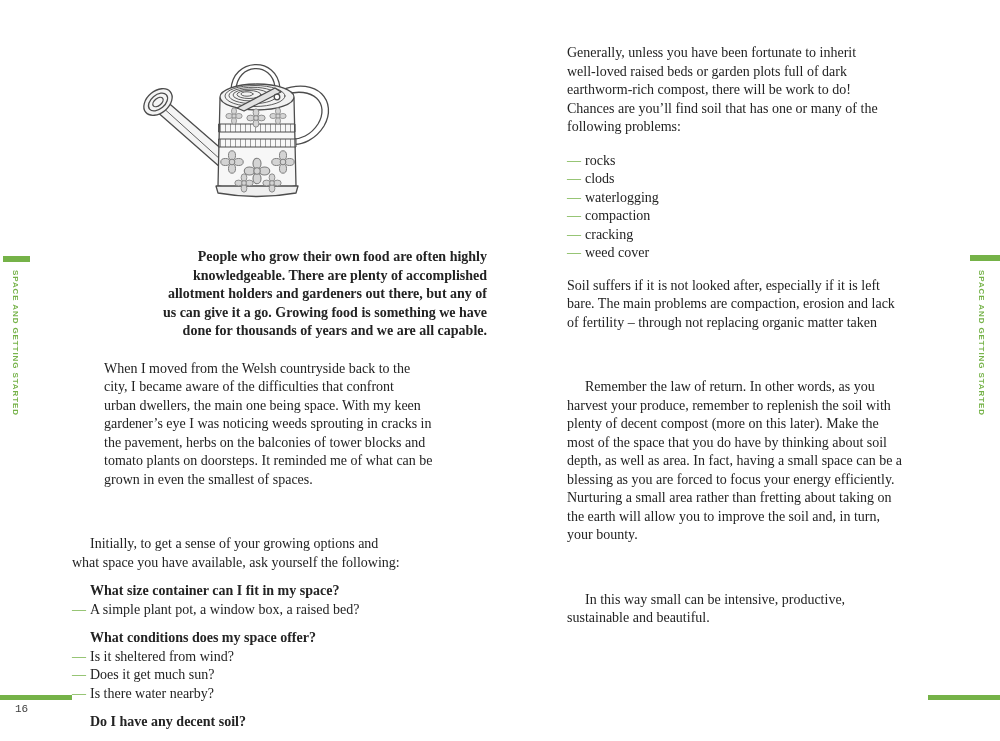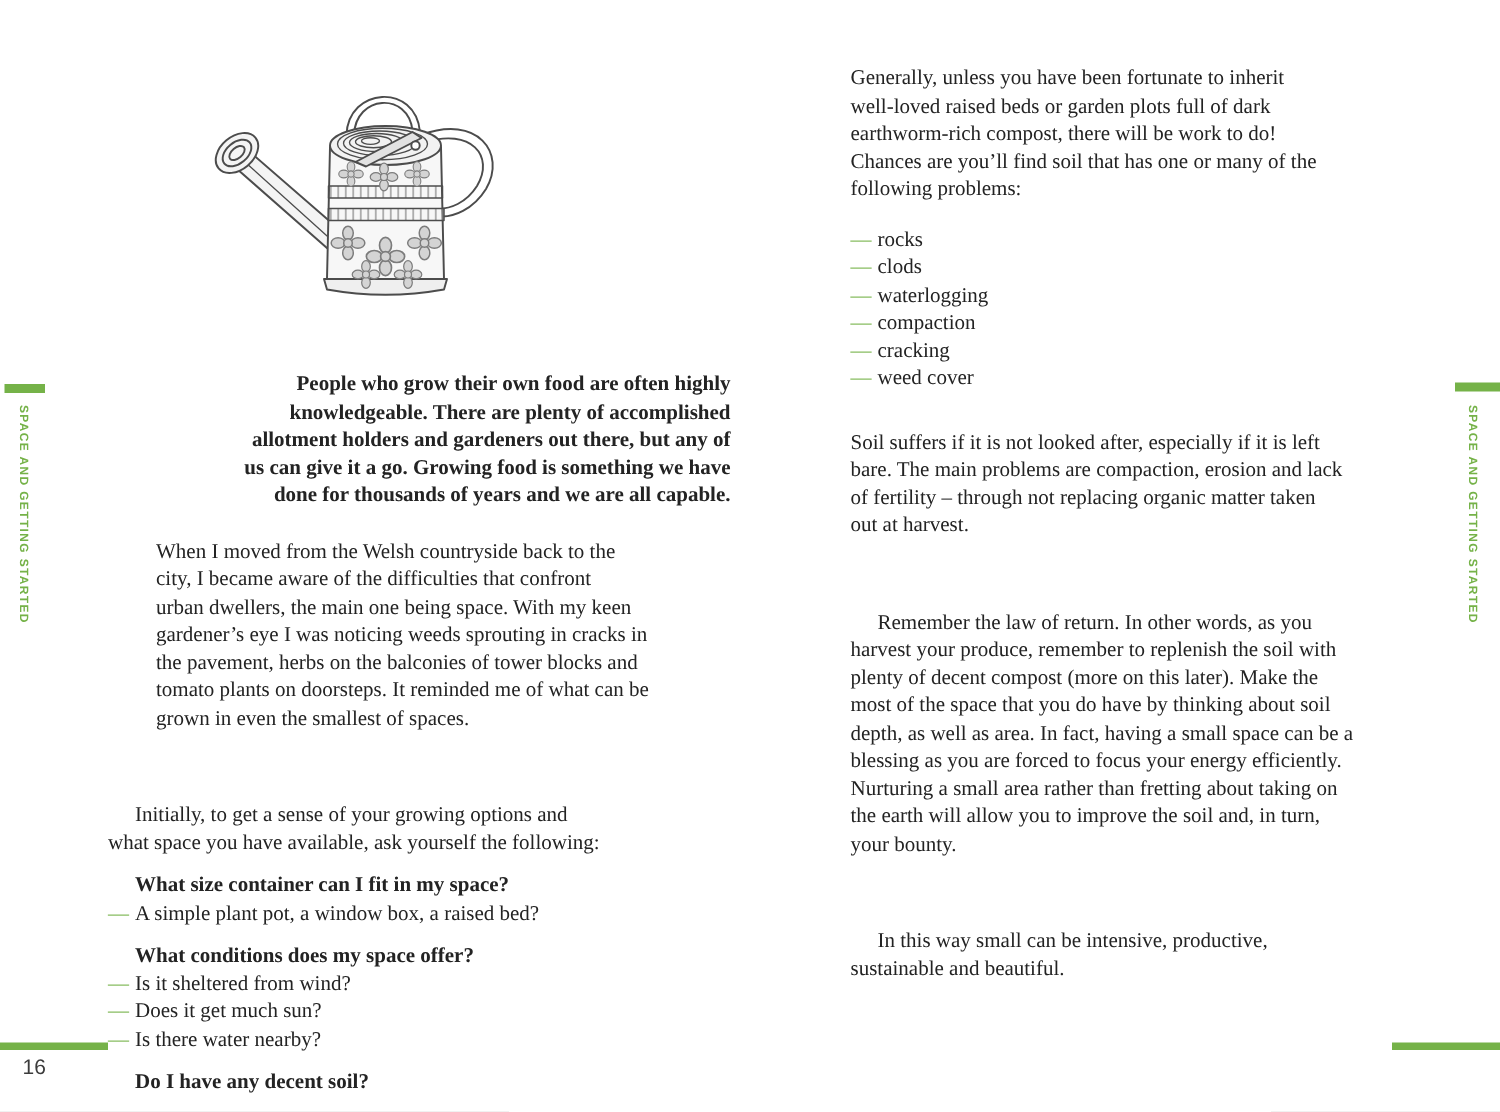--- a/index.html
+++ b/index.html
@@ -7,41 +7,41 @@
     position:relative; width:1000px; height:741px; background:#ffffff;
     font-family:"Liberation Serif", serif; color:#232323; overflow:hidden;
   }
   .col { position:absolute; font-size:14px; line-height:18.5px; }
   .left-col  { left:72px;  top:248px; width:415px; }
   .right-col { left:567px; top:44px;  width:428px; }
   .tline { white-space:pre; }
   .bold-para .tline { font-weight:bold;text-align:right; }
   .gap-19 { margin-top:19px;margin-left:32px; }
   .gap-15 { margin-top:15px; }
-  .gap-10 { margin-top:24px; }
+  .gap-10 { margin-top:14px; }
   .indent-first .tline:first-child { text-indent:18px;margin-top:46px; }
   .qblock { margin-top:10px; }
   .question { font-weight:bold; padding-left:18px; }
   .list-row { display:flex; }
   .list-row .dash { width:18px; flex:none; color:var(--accent); }
   .bar { position:absolute; background:var(--accent); }
   .bar-top-left     { left:3px;   top:256px; width:27px; height:6px; }
   .bar-top-right    { left:970px; top:255px; width:30px; height:6px; }
   .bar-bottom-left  { left:0;     top:695px; width:72px; height:5px; }
   .bar-bottom-right { left:928px; top:695px; width:72px; height:5px; }
   .vlabel {
     position:absolute; writing-mode:vertical-rl; text-orientation:mixed;
     font-family:"Liberation Sans", sans-serif; font-weight:bold;
     font-size:8px; letter-spacing:0.9px; color:var(--accent);
   }
   .vlabel-left  { left:11px;  top:270px; }
   .vlabel-right { left:977px; top:270px; }
   .pagenum {
-    position:absolute; font-family:Liberation Sans, sans-serif;
-    font-size:14px; color:#3c3c3c;
+    position:absolute; font-family:Liberation Mono, monospace;
+    font-size:11px; color:#3c3c3c;
   }
   .pagenum-left  { left:15px;  top:703px; }
   .pagenum-right { left:972px; top:703px;margin-left:32px; }
   .illus { position:absolute; left:128px; top:40px; width:216px; height:178px; }
 </style>
 </head>
 <body>
 
 <div class="spread">
 
@@ -195,21 +195,20 @@
         </div>
         <div class="list-row">
           <span class="dash">—</span>
           <span>weed cover</span>
         </div>
       </div>
     <div class="gap-10">
         <div class="tline">Soil suffers if it is not looked after, especially if it is left</div>
         <div class="tline">bare. The main problems are compaction, erosion and lack</div>
         <div class="tline">of fertility – through not replacing organic matter taken</div>
-        <div class="tline">out at harvest.</div>
       </div>
     <div class="indent-first">
         <div class="tline">Remember the law of return. In other words, as you</div>
         <div class="tline">harvest your produce, remember to replenish the soil with</div>
         <div class="tline">plenty of decent compost (more on this later). Make the</div>
         <div class="tline">most of the space that you do have by thinking about soil</div>
         <div class="tline">depth, as well as area. In fact, having a small space can be a</div>
         <div class="tline">blessing as you are forced to focus your energy efficiently.</div>
         <div class="tline">Nurturing a small area rather than fretting about taking on</div>
         <div class="tline">the earth will allow you to improve the soil and, in turn,</div>

